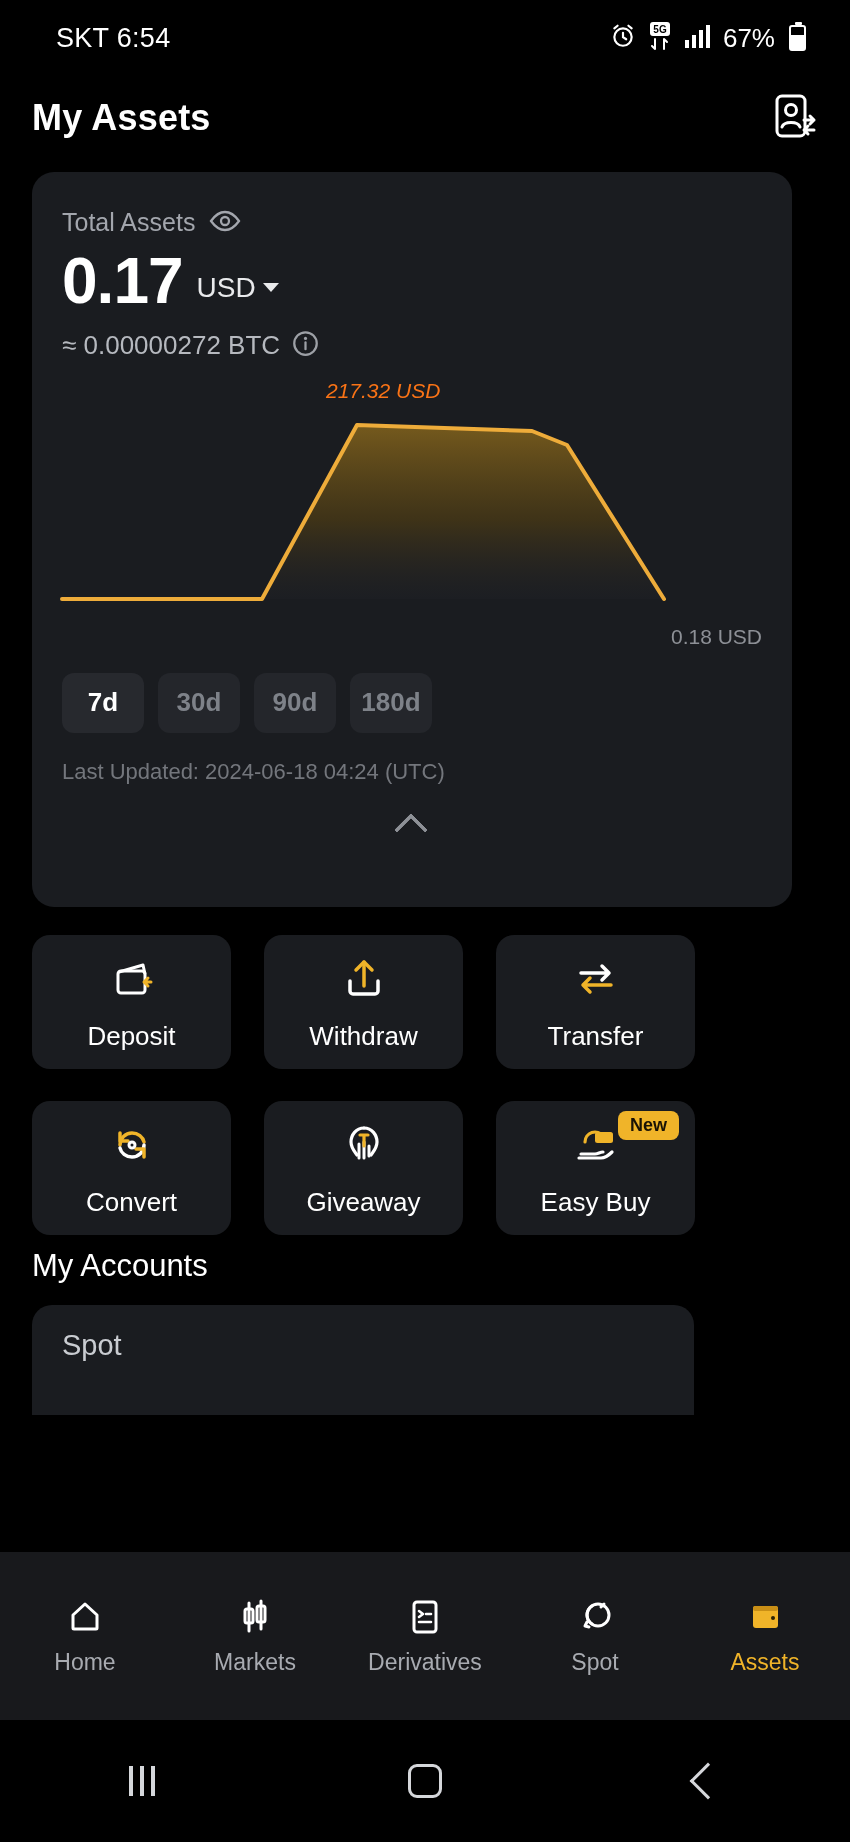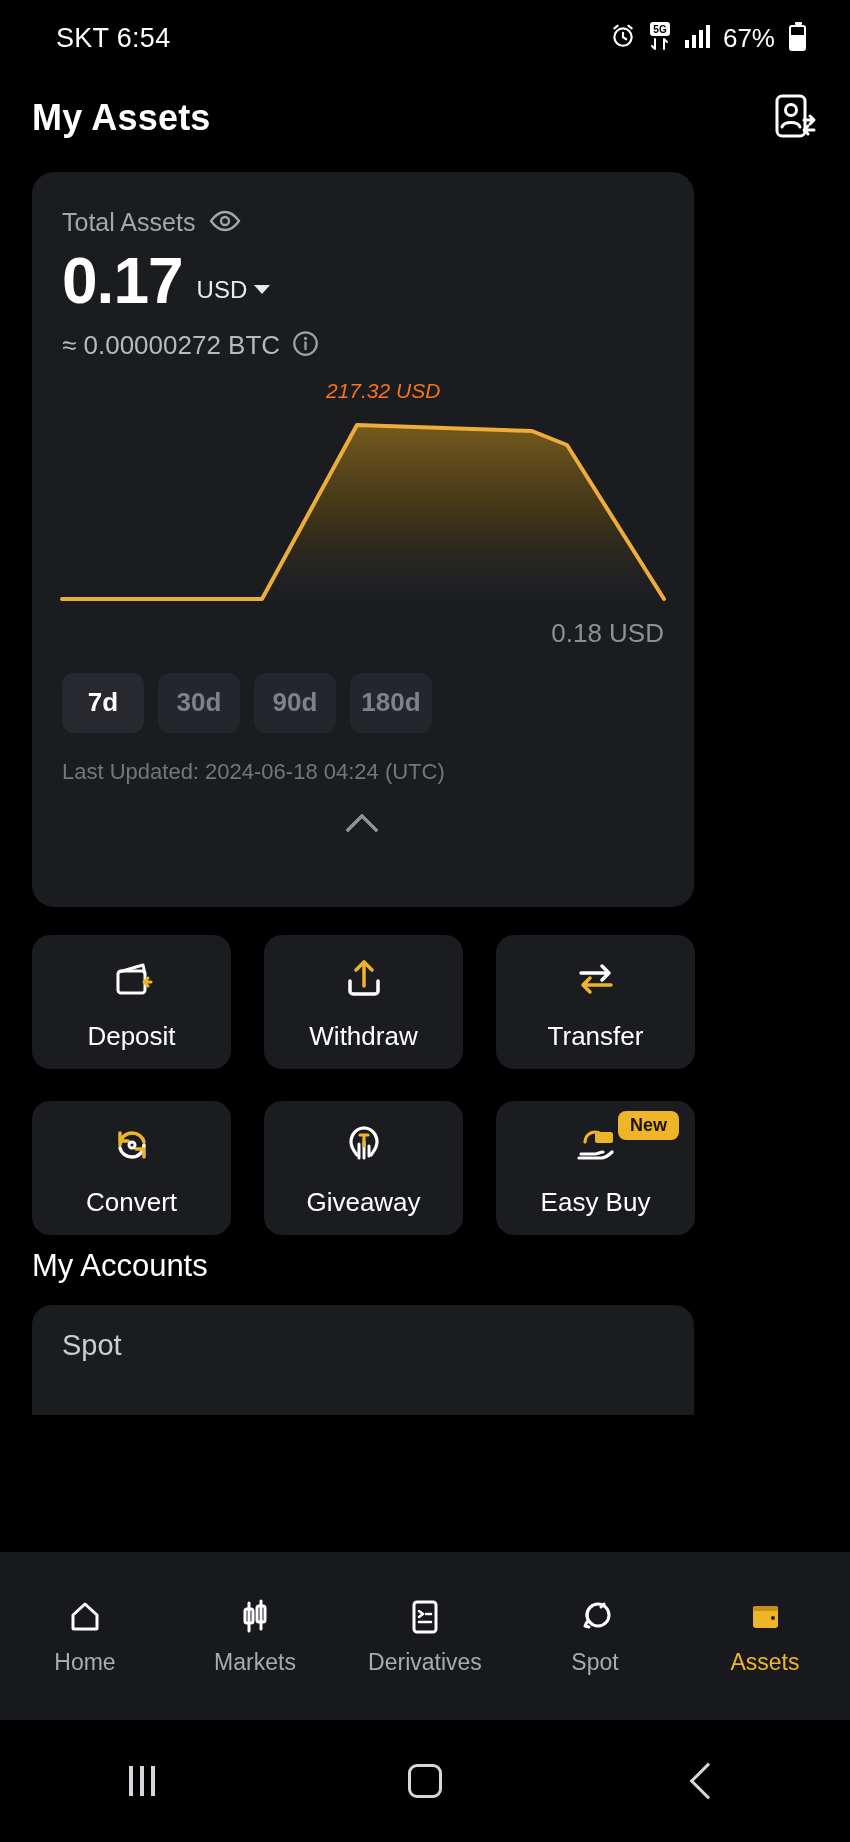--- a/index.html
+++ b/index.html
@@ -33,40 +33,40 @@
 
   
   .header {
     height:84px; display:flex; align-items:center;
     justify-content:space-between; padding:0 32px;
   }
   .page-title { font-size:36px; font-weight:bold; color:#fff; letter-spacing:.2px; }
 
   
   .assets-card {
-    position:absolute; left:32px; top:172px; width:662px; height:735px;
+    position:absolute; left:32px; top:172px; width:760px; height:735px;
     background:#1a1c20; border-radius:22px; overflow:hidden;
   }
   .total-row { display:flex; align-items:center; gap:14px; padding:36px 0 0 30px; }
   .total-label { font-size:25px; color:#a3a6ad; }
   .amount-row { display:flex; align-items:flex-end; gap:14px; padding:14px 0 0 30px; }
   .amount { font-size:64px; font-weight:bold; color:#fff; line-height:.95; letter-spacing:-1px; }
   .cur-wrap { display:flex; align-items:center; gap:7px; padding-bottom:8px; }
-  .cur { font-size:24px; color:#e9eaec; }
+  .cur { font-size:28px; color:#e9eaec; }
   .caret { width:0;height:0;border-left:8px solid transparent;border-right:8px solid transparent;border-top:9px solid #e9eaec; }
   .btc-row { display:flex; align-items:center; gap:12px; padding:18px 0 0 30px; }
   .btc-text { font-size:26px; color:#b6b9bf; }
 
   
   .chart-wrap { position:relative; margin-top:16px; height:278px; }
   .chart-hi {
     position:absolute; left:294px; top:2px; font-size:21px; color:#f97316;font-style:italic;
   }
   .chart-lo {
-    position:absolute; right:30px; bottom:6px; font-size:26px; color:#8d9096;
+    position:absolute; right:30px; bottom:6px; font-size:21px; color:#8d9096;
   }
   .chart-svg { position:absolute; left:0; top:26px; }
 
   
   .ranges { display:flex; gap:14px; padding:18px 0 0 30px; }
   .range {
     width:82px; height:60px; border-radius:12px; background:#24262b;
     display:flex; align-items:center; justify-content:center;
     font-size:26px; font-weight:bold; color:#7e8289;
   }

